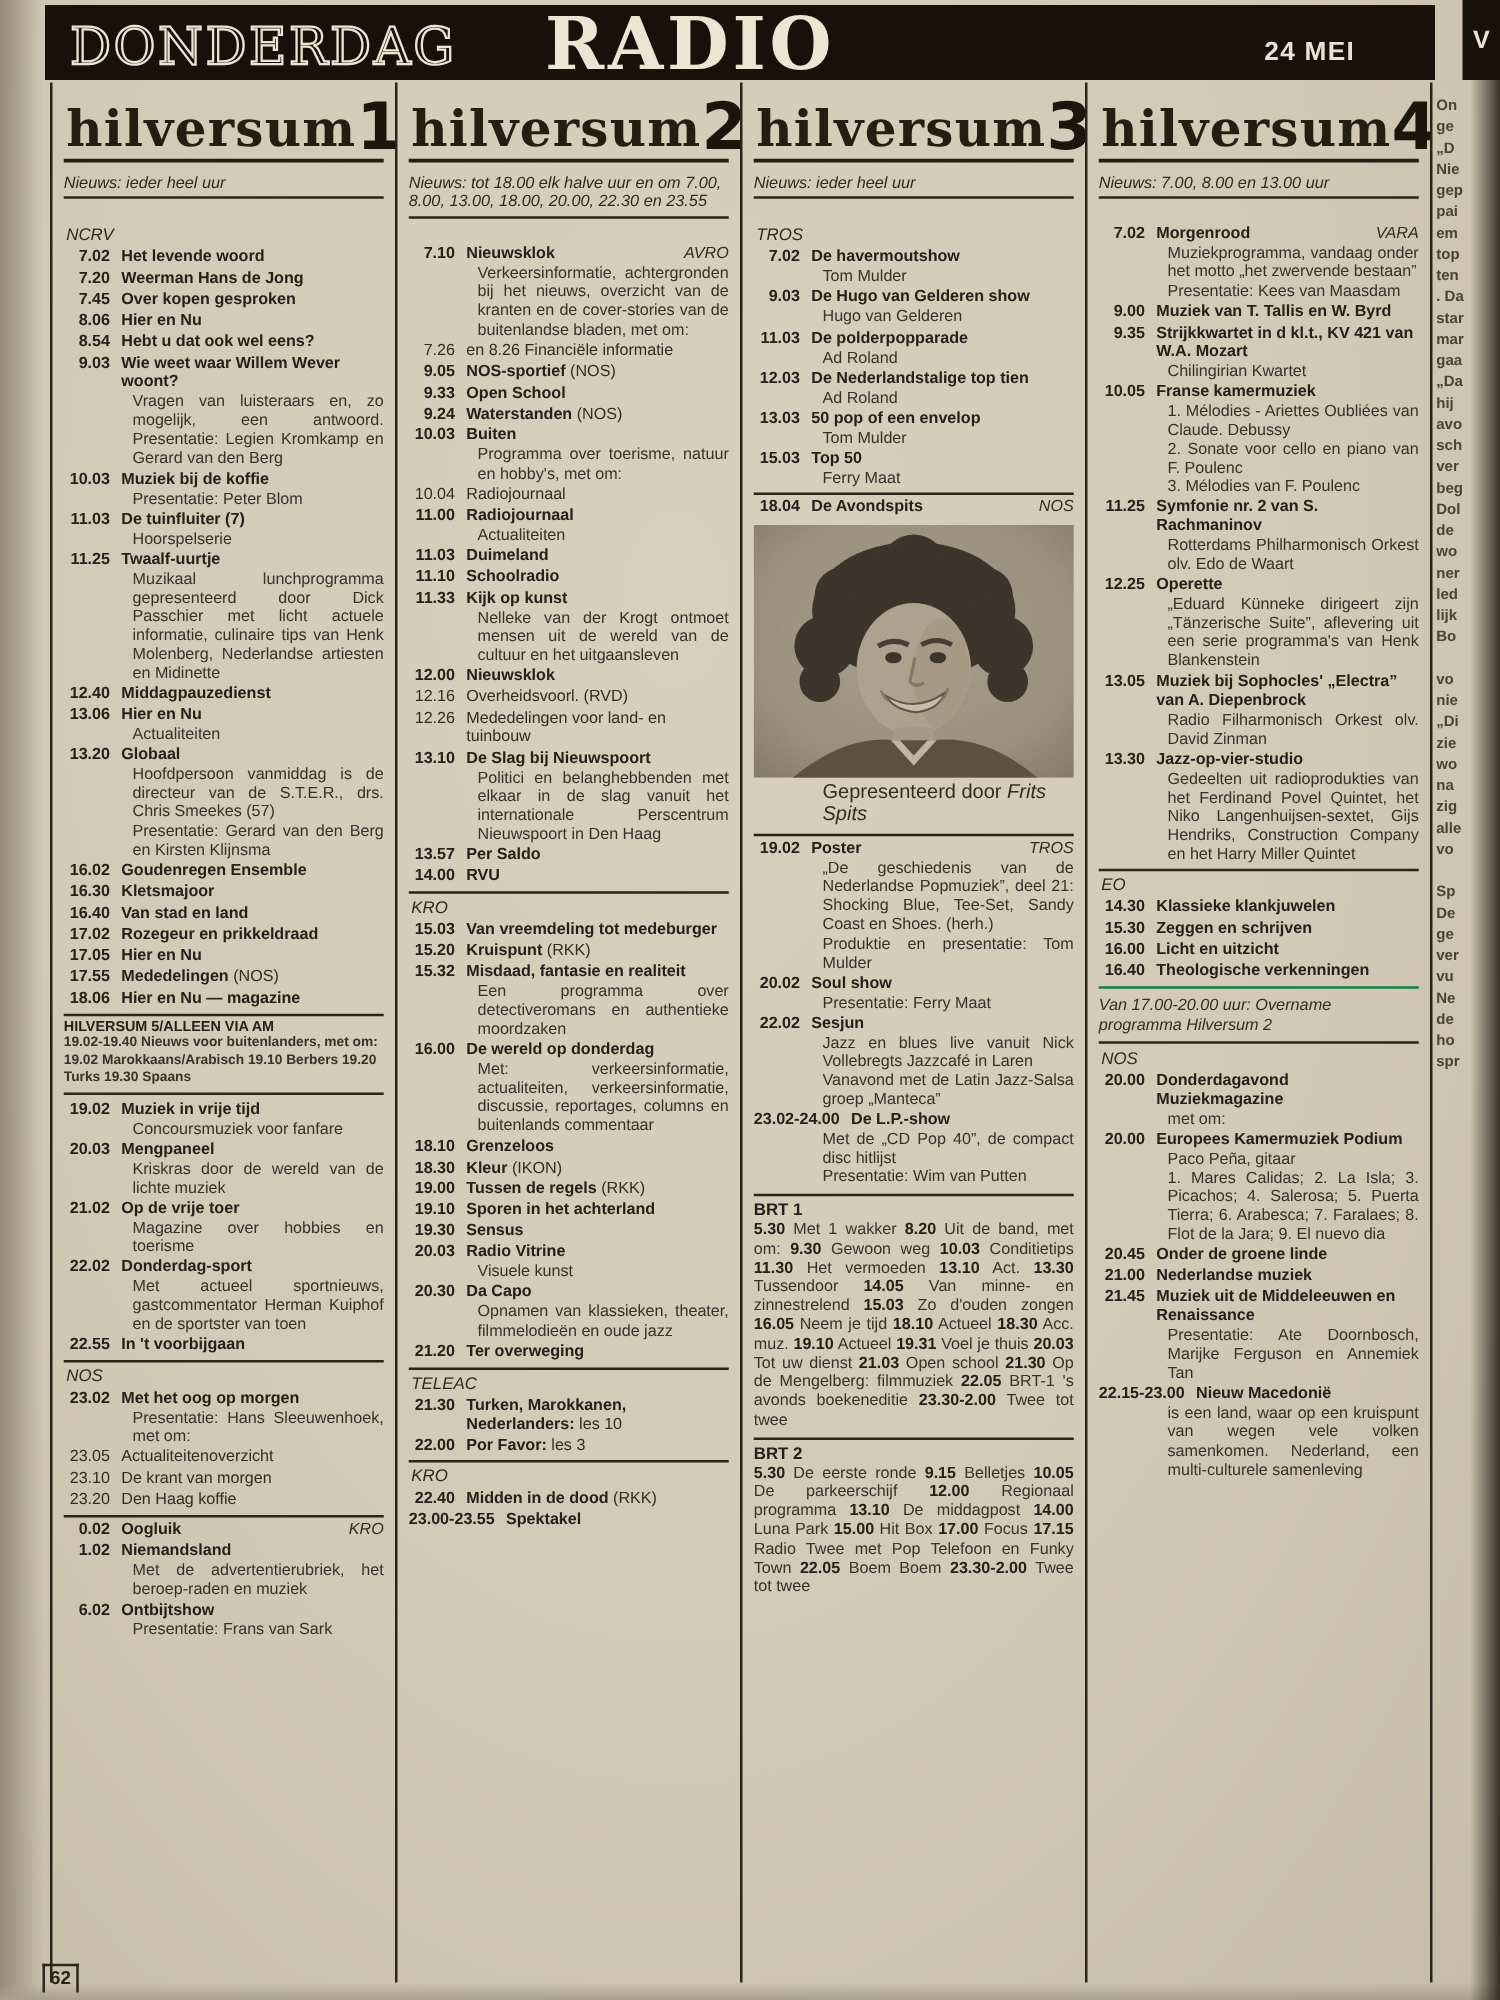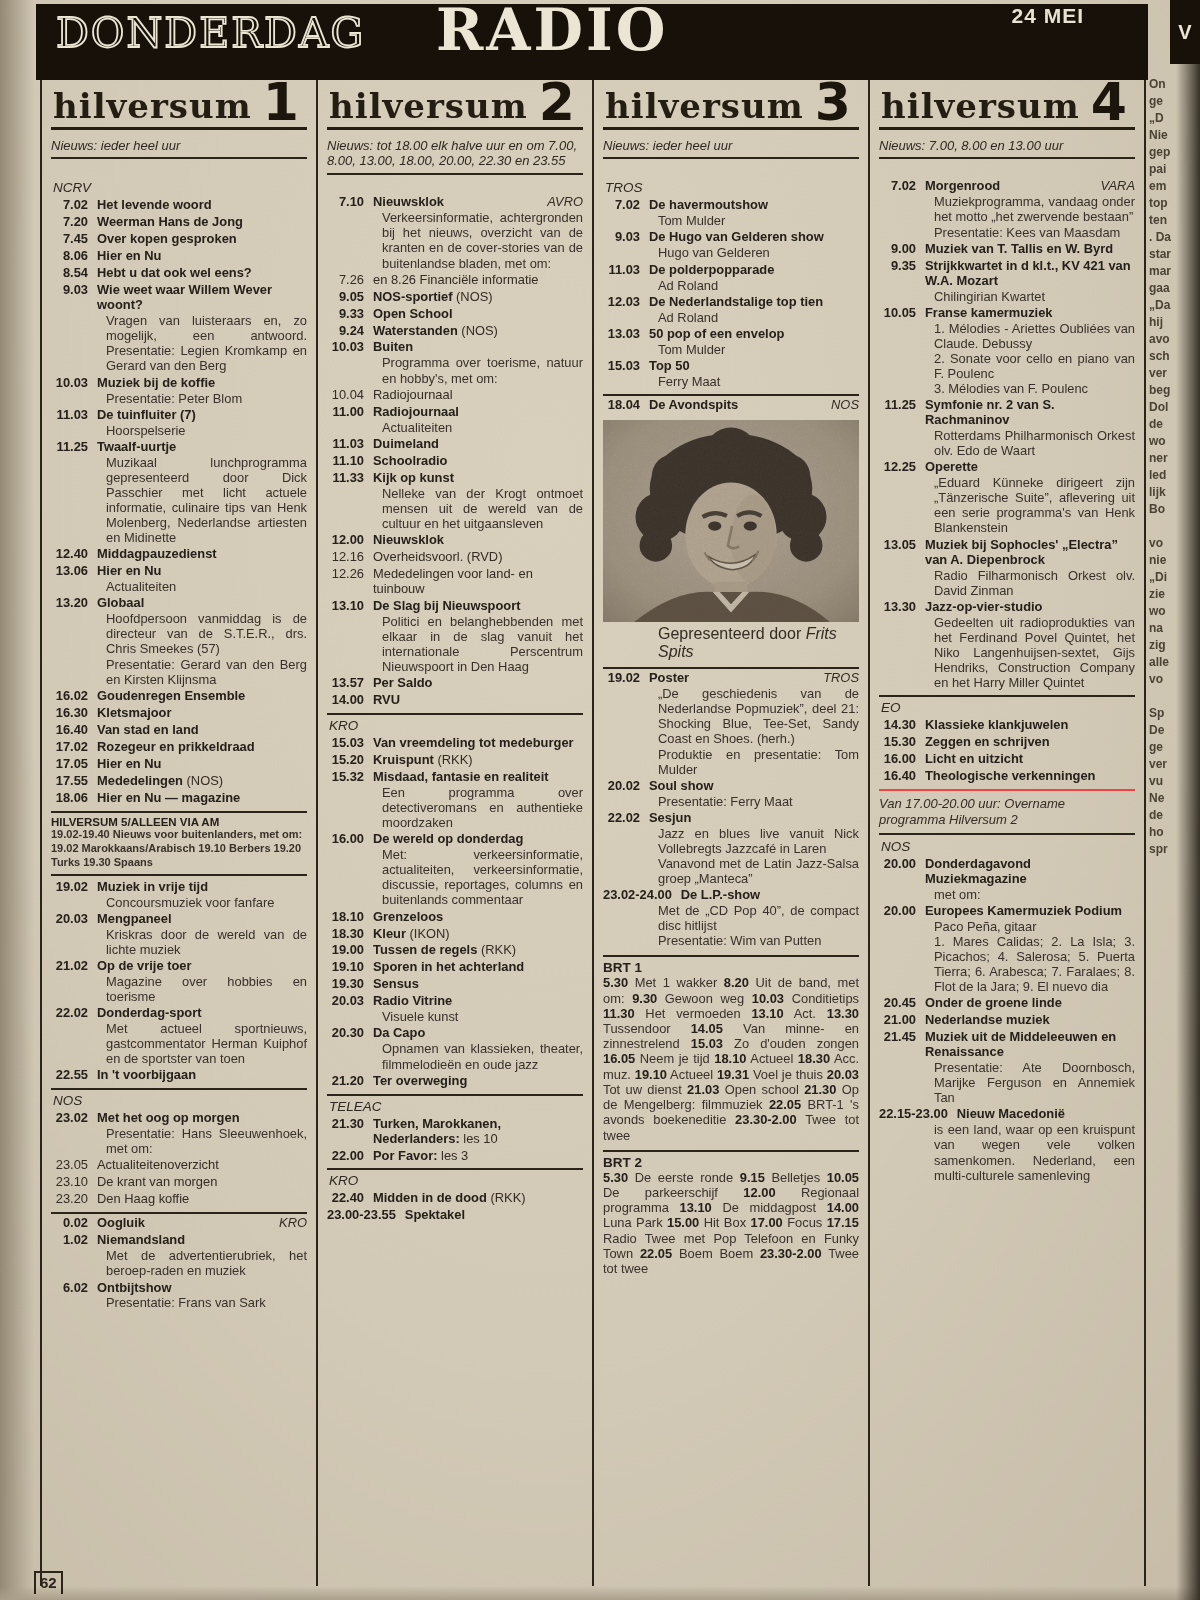--- a/index.html
+++ b/index.html
@@ -7,57 +7,57 @@
   body{position:relative;overflow:hidden;background:#cfc6b3;font-family:"Liberation Sans",sans-serif;color:#332c23}
   .paper{position:absolute;inset:0;background:
     radial-gradient(ellipse at 45% 30%, #d8cfbc 0%, #d2c9b6 55%, #c6bca8 100%);}
   .edge-left{position:absolute;left:0;top:0;width:38px;height:1600px;
     background:linear-gradient(90deg,#938975 0%,rgba(210,201,182,0) 90%);}
   .edge-bottom{position:absolute;left:0;bottom:0;width:1200px;height:14px;
     background:linear-gradient(0deg,#a99f8b,rgba(210,201,182,0));}
   .fold{position:absolute;right:0;top:0;width:24px;height:1600px;z-index:6;
     background:linear-gradient(90deg,rgba(40,33,25,0),rgba(35,29,21,.88));}
   
-  .topbar{position:absolute;left:36px;top:4px;width:1112px;height:76px;background:#17110a;
-    display:flex;align-items:flex-start;z-index:3;padding:0 0 2px 18px}
+  .topbar{position:absolute;left:36px;top:4px;width:1112px;height:60px;background:#17110a;
+    display:flex;align-items:flex-end;z-index:3;padding:0 0 2px 18px}
   .donderdag-svg{height:54px;width:372px;flex:none}
   .radio{font-family:"DejaVu Serif",serif;font-weight:900;font-size:57px;line-height:.92;
     color:#ece5d4;letter-spacing:3px;margin-left:10px;transform:scaleY(1.02)}
   .date{margin-left:auto;margin-right:64px;font-size:21px;font-weight:700;color:#e9e2d2;
     letter-spacing:1px;padding-bottom:8px}
   .corner{position:absolute;right:0;top:0;width:30px;height:64px;background:#17110a;z-index:7;
     color:#ece5d4;font-weight:700;font-size:20px;display:flex;align-items:center;justify-content:center}
   
   .cols{position:absolute;left:40px;top:66px;width:1106px;height:1520px;display:grid;
     grid-template-columns:repeat(4,1fr);border-left:2px solid #2b2418;z-index:2}
   .col{border-right:2px solid #2b2418;padding:0 9px;overflow:hidden}
   .colhead{display:flex;justify-content:space-between;align-items:flex-end;
     padding:16px 8px 4px 2px;border-bottom:3px solid #241d12;margin-bottom:1px}
-  .station{font-family:"DejaVu Serif",serif;font-weight:700;font-size:34px;color:#241d12;
+  .station{font-family:"DejaVu Serif",serif;font-weight:700;font-size:40px;color:#241d12;
     letter-spacing:1px;line-height:.95}
   .num{font-family:"DejaVu Sans",sans-serif;font-weight:800;font-size:52px;line-height:.78;color:#1c150c}
   .news{font-style:italic;font-size:13px;line-height:1.22;padding:7px 0 4px;
     border-bottom:2px solid #2b2418;color:#2e2920;margin-bottom:20px}
   .org{text-align:left;font-style:italic;font-size:13.5px;color:#2e2920;padding:1px 2px 2px}
   .rule{border-top:2px solid #2b2418;margin:5px 0 2px}
   .entry{margin:1px 0 2px}
   .eline{display:flex}
   .time{flex:none;min-width:46px;text-align:right;font-weight:700;font-size:12.9px;
     padding-right:9px;white-space:nowrap;line-height:1.16;color:#25201a}
   .emain{flex:1;font-size:12.9px;line-height:1.16}
   .etitle{font-weight:700;color:#25201a}
   .etag{font-weight:400}
   .esuf{font-weight:400}
   .eorg{float:right;font-style:italic;font-weight:400;padding-left:6px}
   .light .time,.light .etitle{font-weight:400;color:#332c23}
   .desc{margin-left:55px;text-align:justify;font-size:12.9px;line-height:1.17;color:#38312a}
   .amblock{border-top:2px solid #2b2418;border-bottom:2px solid #2b2418;margin:6px 0 4px;padding:3px 0 4px}
   .am-title{font-weight:700;font-size:11.5px;color:#25201a}
   .am-text{font-size:11px;font-weight:600;line-height:1.25;color:#39322a}
-  .note{font-style:italic;font-size:13px;line-height:1.22;border-top:2px solid #ef4444;
+  .note{font-style:italic;font-size:13px;line-height:1.22;border-top:2px solid #15803d;
     border-bottom:2px solid #2b2418;padding:5px 0;margin:5px 0 3px}
   .brt{border-top:2px solid #2b2418;margin-top:7px;padding-top:3px}
   .brt-title{font-weight:700;font-size:13.5px;color:#25201a}
   .brt-text{text-align:justify;font-size:12.9px;line-height:1.18;color:#38312a}
   .brt-text b{color:#25201a}
   .photo{margin:7px 0 3px}
   .photo svg{display:block;width:100%;height:202px}
   .caption{margin-left:55px;font-size:16px;line-height:1.17}
   .cap-it{font-style:italic}
   

